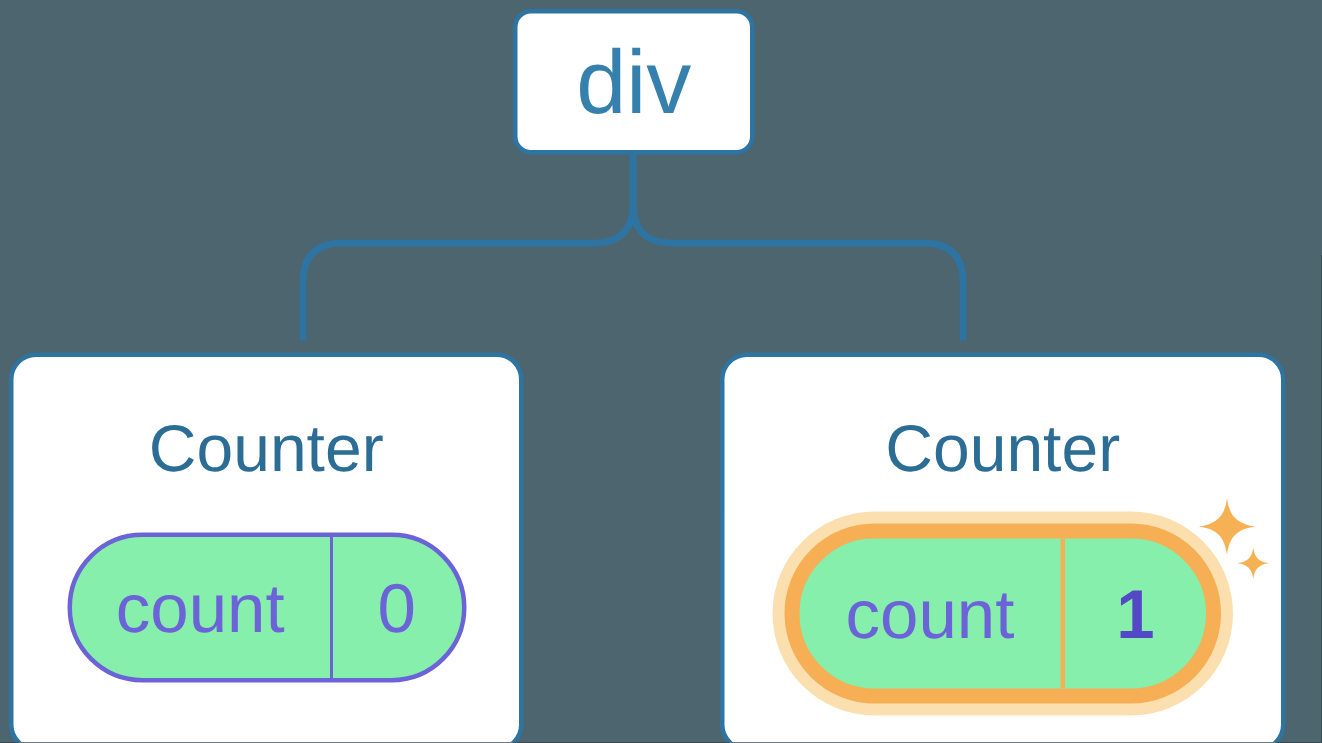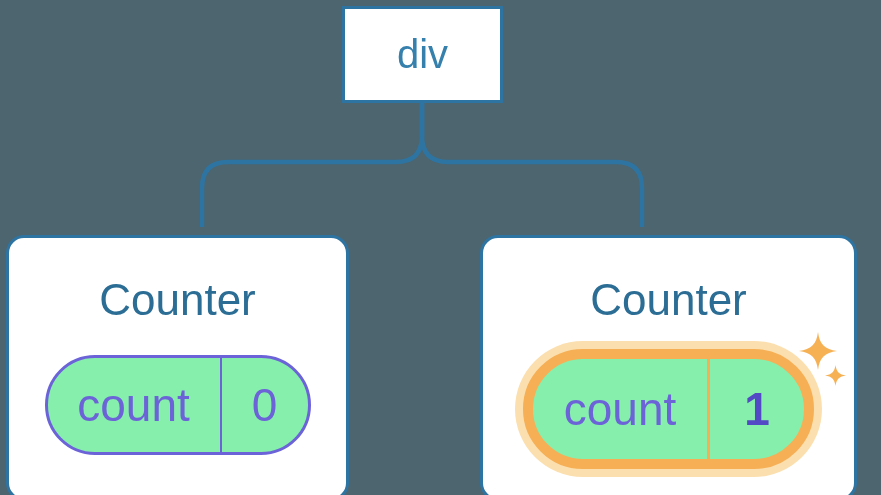--- a/index.html
+++ b/index.html
@@ -15,23 +15,23 @@
     background: var(--bg, #4c656e);
     overflow: hidden;
   }
   
   .root-node {
     position: absolute;
     left: 342px; top: 6px;
     width: 161px; height: 97px;
     background: #ffffff;
     border: 3px solid var(--blue, #2e74a3);
-    border-radius: 0;
+    border-radius: 12px;
     display: flex; align-items: center; justify-content: center;
-    font-size: 40px;
+    font-size: 60px;
     color: var(--blue-text, #3580ad);
   }
   
   .connector {
     position: absolute;
     left: 0; top: 0;
     width: 881px; height: 495px;
     pointer-events: none;
   }
   .connector path {

